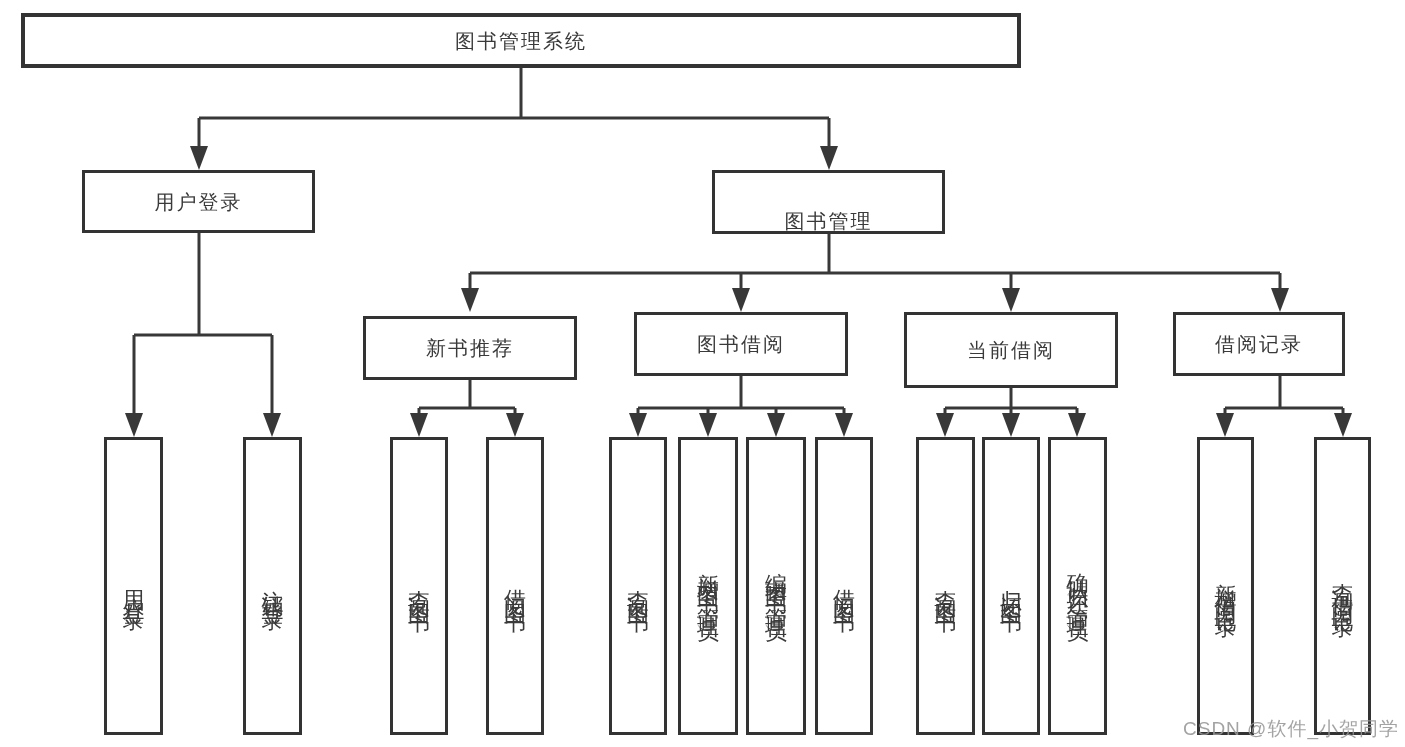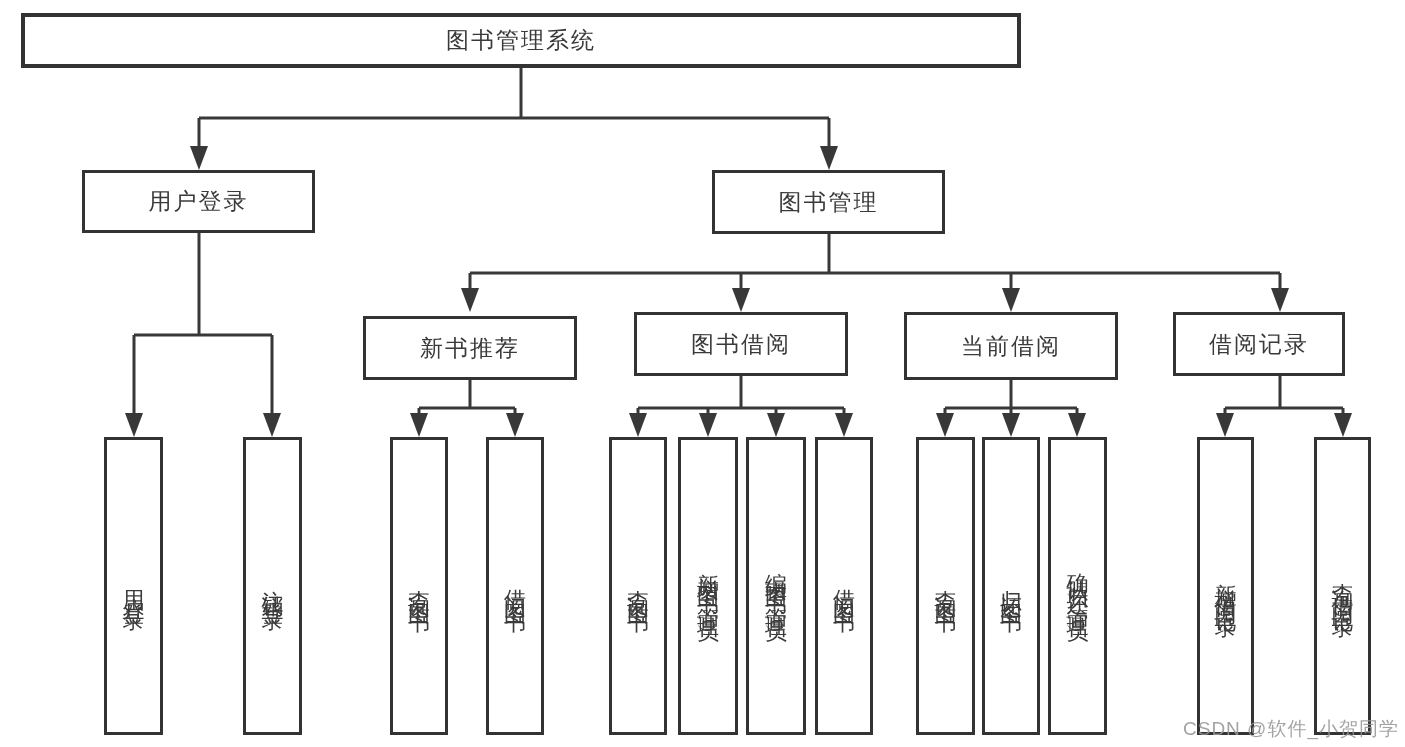--- a/index.html
+++ b/index.html
@@ -3,21 +3,21 @@
 <meta charset="utf-8">
 <style>
   html,body{margin:0;padding:0;background:#ffffff;}
   .canvas{
     position:relative;width:1405px;height:747px;background:#ffffff;overflow:hidden;
     font-family:"Liberation Sans","DejaVu Sans",sans-serif;
   }
   .node{
     position:absolute;box-sizing:border-box;border:3px solid #333333;background:#ffffff;
     display:flex;align-items:center;justify-content:center;
-    color:#3a3a3a;font-size:23px;letter-spacing:2px;line-height:1;z-index:2;
+    color:#3a3a3a;font-size:20px;letter-spacing:2px;line-height:1;z-index:2;
   }
   .root{border-width:4px;}
   .vnode{
     position:absolute;box-sizing:border-box;border:3px solid #333333;background:#ffffff;
     display:flex;align-items:center;justify-content:center;
     top:437px;height:298px;color:#3a3a3a;font-size:22px;z-index:2;
   }
   .vnode span{
     writing-mode:vertical-rl;text-orientation:mixed;letter-spacing:7px;line-height:1;
     white-space:nowrap;
@@ -71,31 +71,31 @@
     <polygon points="1334,413 1352,413 1343,437"></polygon>
   </svg>
 
   <div class="node root" style="left:21px;top:13px;width:1000px;height:55px;">
     <span>图书管理系统</span>
   </div>
 
   <div class="node" style="left:82px;top:170px;width:233px;height:63px;">
     <span>用户登录</span>
   </div>
-  <div class="node" style="left:712px;top:170px;width:233px;height:64px;">
+  <div class="node" style="left:712px;top:170px;width:233px;height:64px;align-items:flex-end;">
     <span>图书管理</span>
   </div>
 
   <div class="node" style="left:363px;top:316px;width:214px;height:64px;">
     <span>新书推荐</span>
   </div>
   <div class="node" style="left:634px;top:312px;width:214px;height:64px;justify-content:center;">
     <span>图书借阅</span>
   </div>
-  <div class="node" style="left:904px;top:312px;width:214px;height:68px;">
+  <div class="node" style="left:904px;top:312px;width:214px;height:76px;">
     <span>当前借阅</span>
   </div>
   <div class="node" style="left:1173px;top:312px;width:172px;height:64px;">
     <span>借阅记录</span>
   </div>
 
   <div class="vnode" style="left:104px;width:59px;">
     <span>用户登录</span>
   </div>
   <div class="vnode" style="left:243px;width:59px;">

